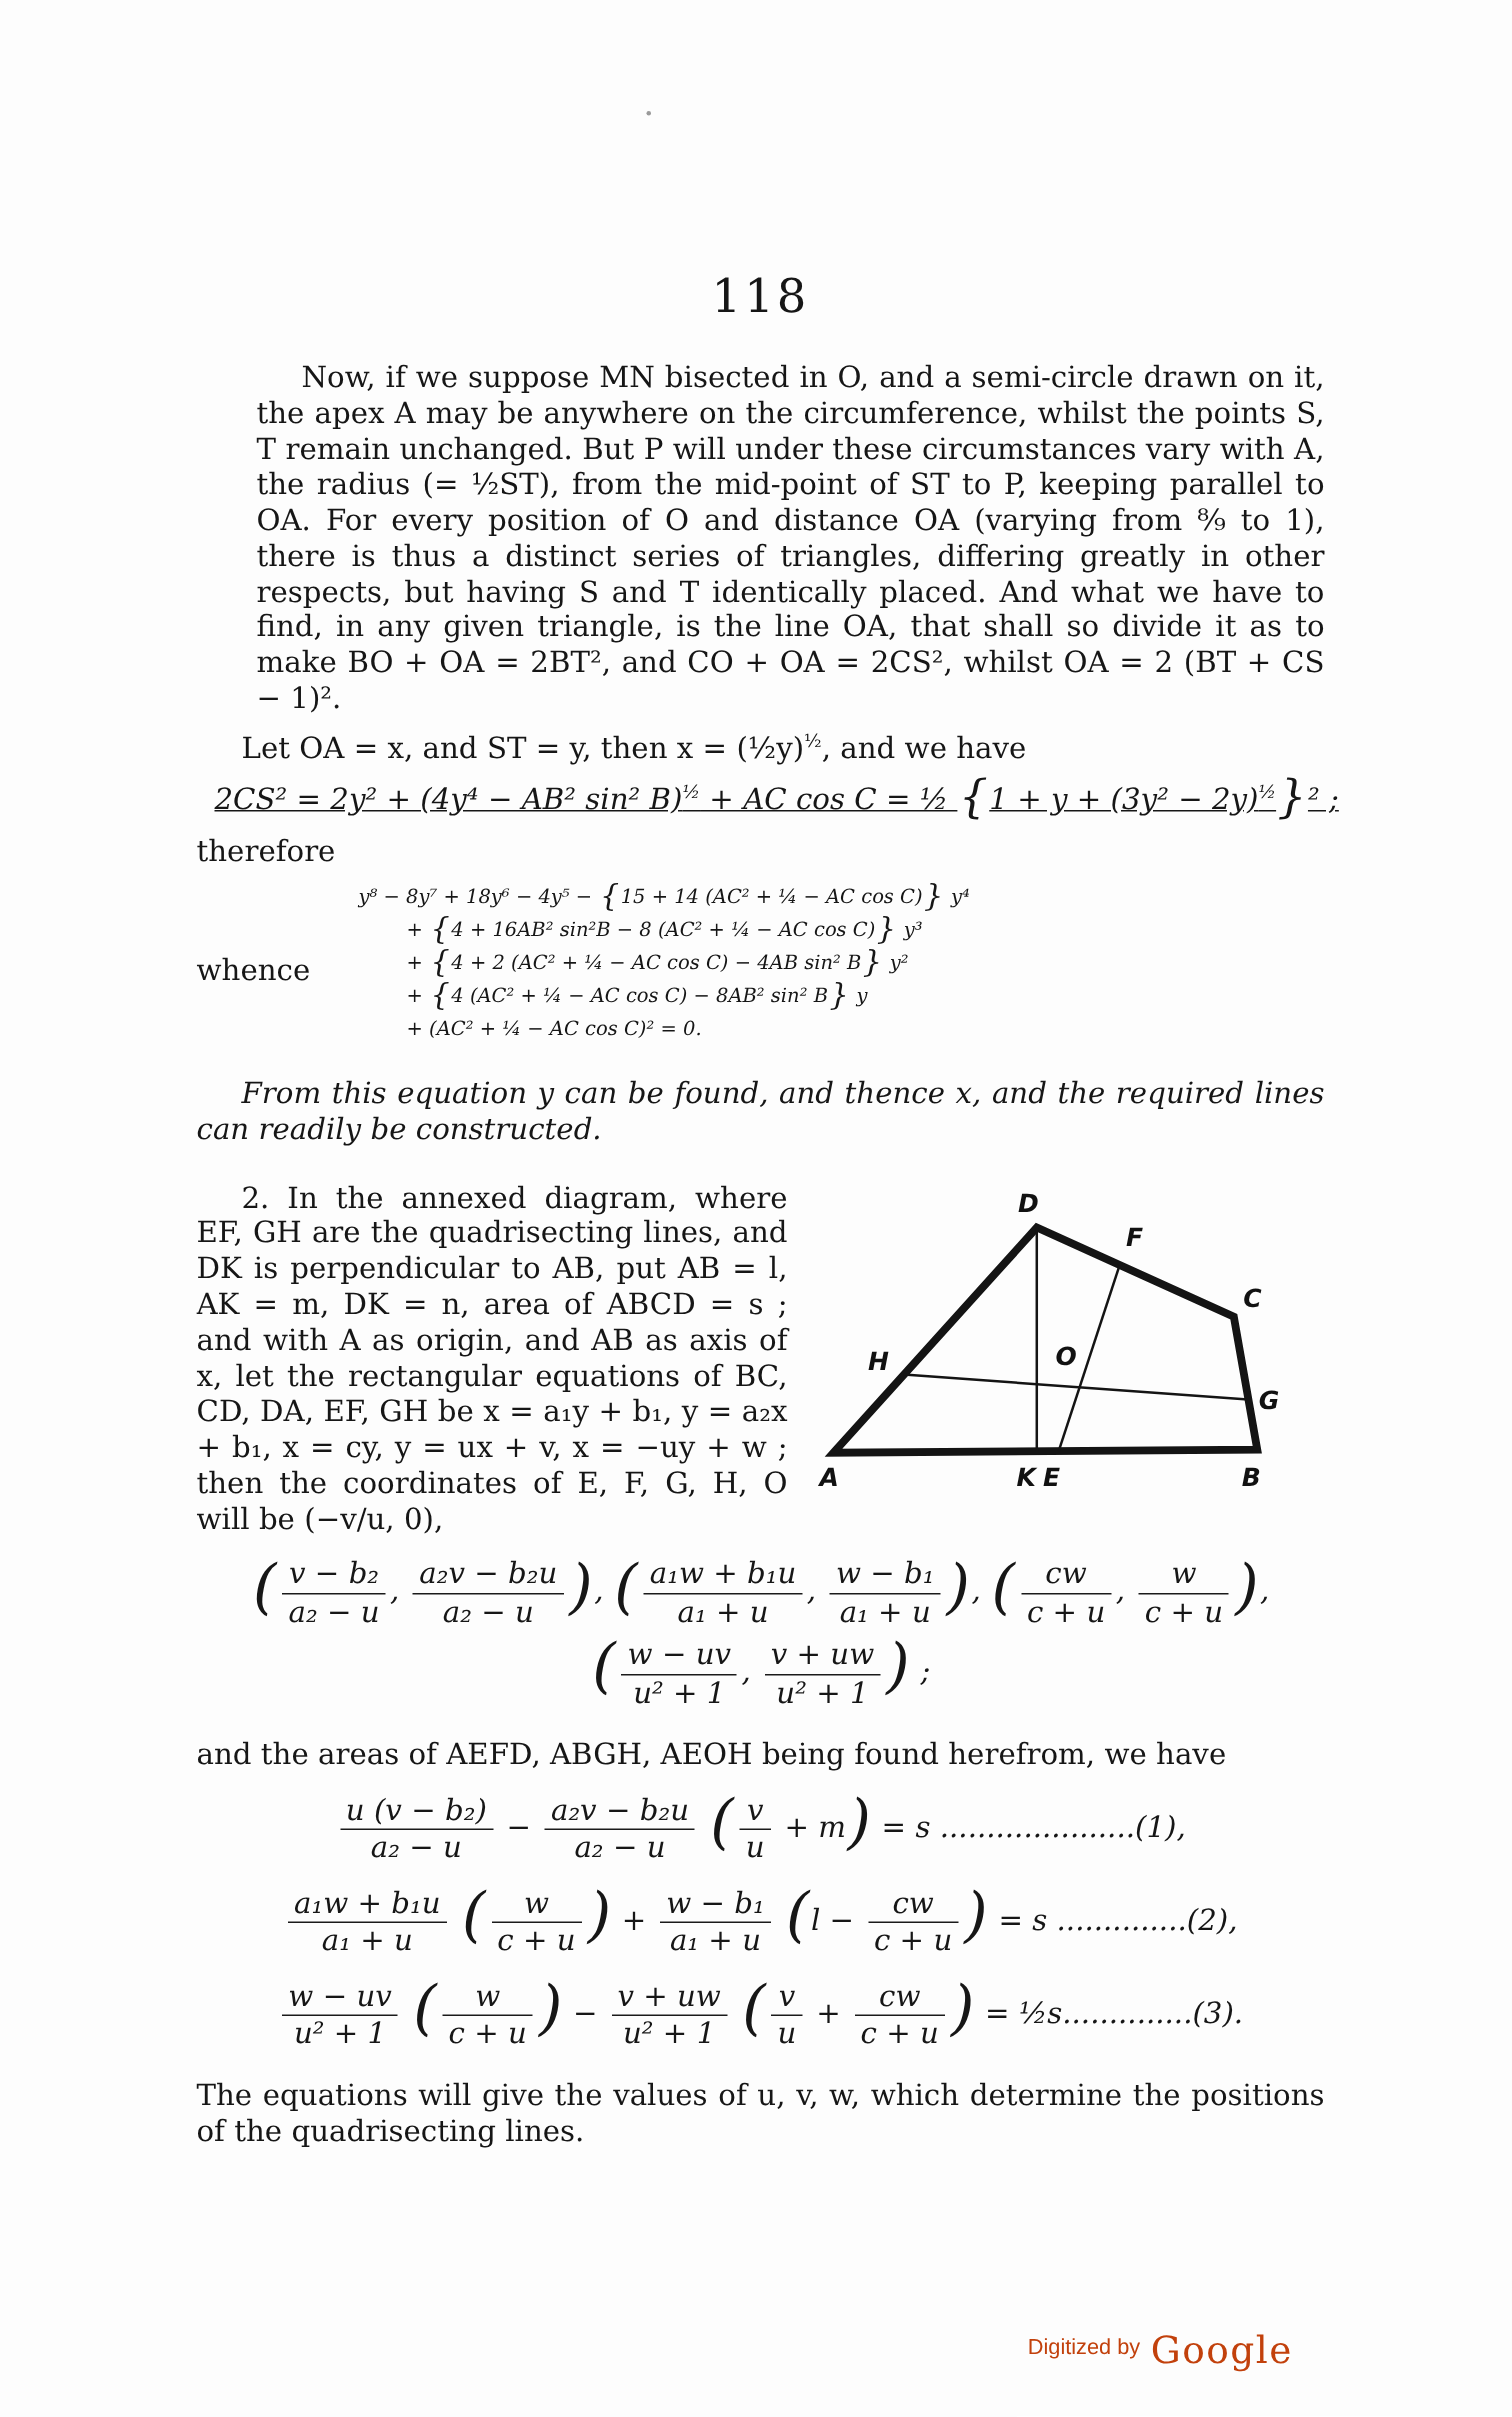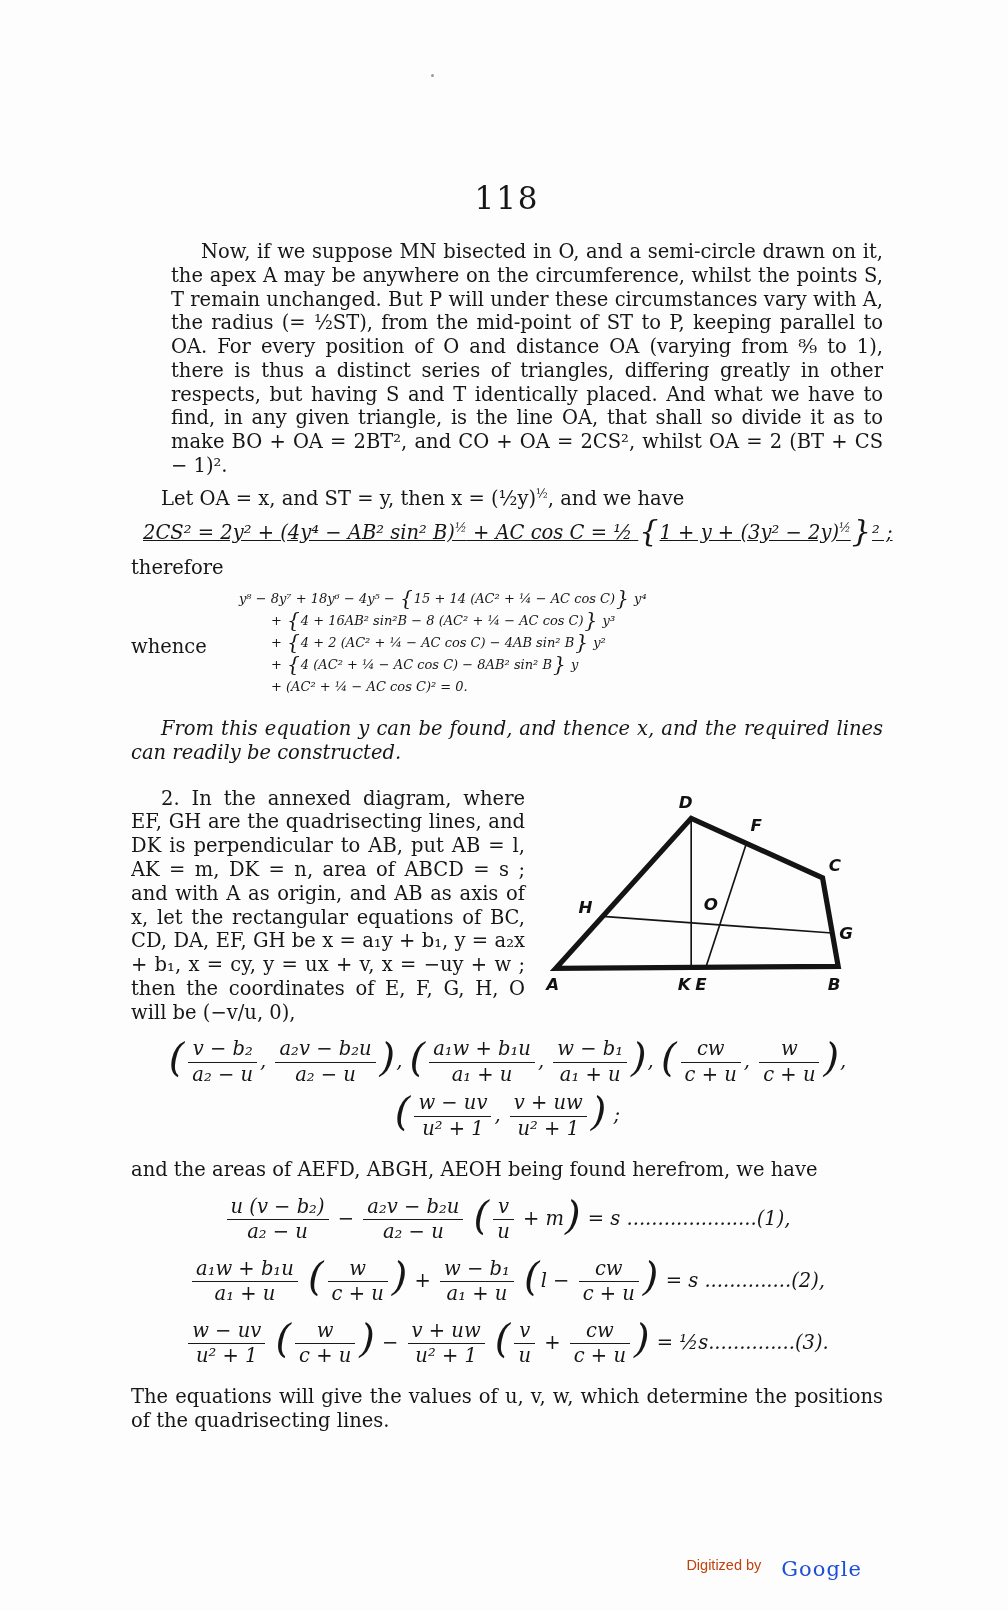--- a/index.html
+++ b/index.html
@@ -33,21 +33,21 @@
   .mnum{display:block;border-bottom:1.5px solid #1a1a1a;padding:0 4px 1px;}
   .mden{display:block;padding:1px 4px 0;}
   .bigp{display:inline-block;font-size:2.05em;line-height:0;vertical-align:-0.08em;font-weight:400;margin:0 1px;}
   .bigb{display:inline-block;font-size:1.55em;line-height:0;vertical-align:-0.07em;margin:0 1px;}
   .msup{font-size:0.62em;vertical-align:0.6em;letter-spacing:0;}
   
   svg text{font-family:"DejaVu Sans",sans-serif;font-weight:bold;font-style:italic;font-size:16px;fill:#111;}
   
   .watermark{position:absolute;right:146px;bottom:30px;color:#bcbcbc;white-space:nowrap;}
   .wm-pre{font-family:"Liberation Sans",sans-serif;font-size:14.5px;color:#c2410c;vertical-align:6px;}
-  .wm-logo{font-family:"DejaVu Serif",serif;font-size:21px;color:#1d4ed8;letter-spacing:1px;margin-left:20px;}
+  .wm-logo{font-family:"DejaVu Serif",serif;font-size:25px;color:#c2410c;letter-spacing:1px;margin-left:7px;}
 </style>
 </head>
 <body>
 
 <div class="page">
   <div class="speck"></div>
   <div class="inner">
 
     <div class="pagenum">118</div>
 

